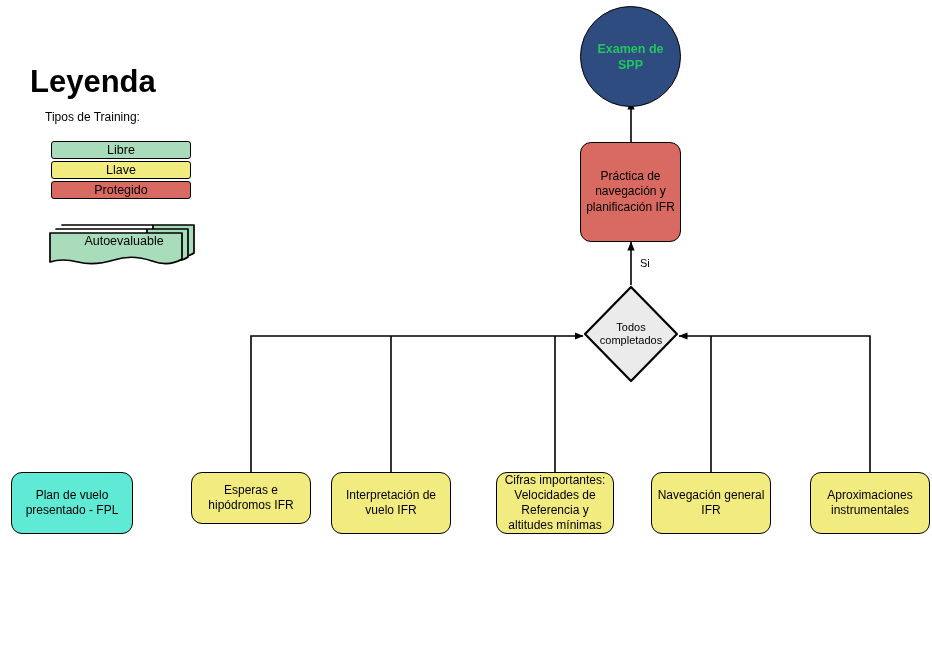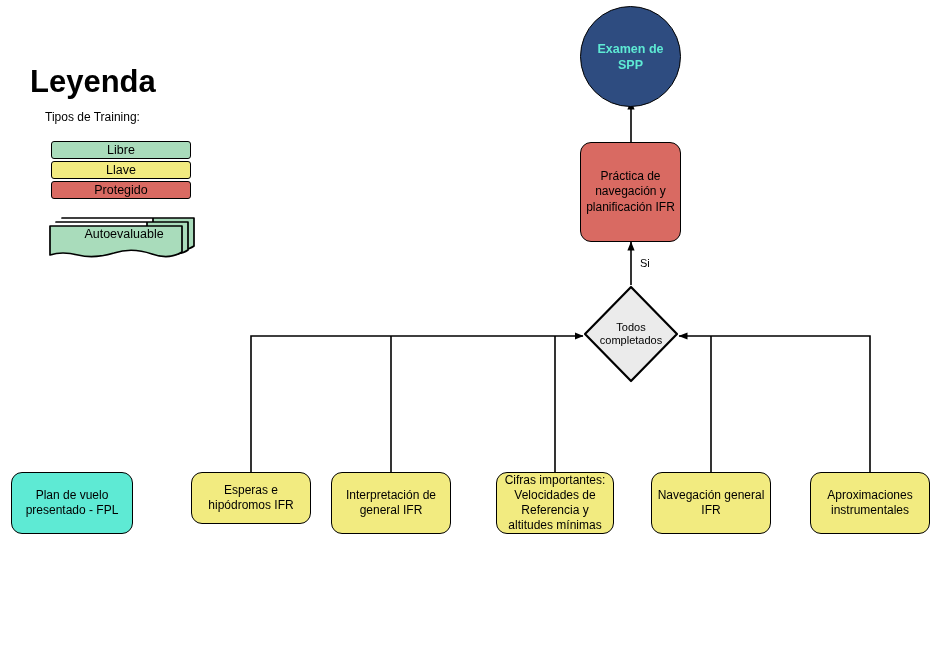--- a/index.html
+++ b/index.html
@@ -76,21 +76,21 @@
     text-align: center;
     color: #000000;
     font-size: 12px;
     line-height: 15.5px;
     padding: 0 2px;
   }
   .node .node-label { display: block; width: 100%; }
 
   #node-examen {
     border-radius: 50%;
-    color: #5eead4;
+    color: #22c55e;
     font-weight: bold;
     font-size: 12.5px;
     line-height: 16px;
     border-width: 1.7px;
     text-align: center;
   }
 
   
   #node-decision {
     position: absolute;
@@ -141,21 +141,21 @@
     <div class="legend-swatch" id="legend-swatch-0" style="background:#A9DCBB">
       <span>Libre</span>
     </div>
     <div class="legend-swatch" id="legend-swatch-1" style="background:#F2EB80">
       <span>Llave</span>
     </div>
     <div class="legend-swatch" id="legend-swatch-2" style="background:#D96A62">
       <span>Protegido</span>
     </div>
 
-    <div class="multidoc" style="left:48px; top:212px; width:152px; height:46px;">
+    <div class="multidoc" style="left:48px; top:219px; width:152px; height:46px;">
       <svg width="152" height="46" viewBox="0 0 152 46">
         <path d="M14 6 H146 V34 Q138 40 127 35 Q116 30 105 35 L105 6 Z" fill="#A9DCBB" stroke="#000000" stroke-width="1.7" stroke-linejoin="round"></path>
         <path d="M8 10 H140 V38 Q132 44 121 39 Q110 34 99 39 L99 10 Z" fill="#A9DCBB" stroke="#000000" stroke-width="1.7" stroke-linejoin="round"></path>
         <path d="M2 14 H134 V40 Q121 48 104 42 Q84 35 66 41 Q46 47 30 43 Q14 39 2 43 Z" fill="#A9DCBB" stroke="#000000" stroke-width="1.7" stroke-linejoin="round"></path>
       </svg>
       <div class="md-label" style="top:15px; font-size:12.5px;">Autoevaluable</div>
     </div>
   </div>
 
   <svg id="connectors" viewBox="0 0 932 662">
@@ -216,21 +216,21 @@
   <div class="node" style="left:191px; top:472px; width:120px; height:52px; background:#F2EB80;">
     <span class="node-label">
       <span>Esperas e</span><br>
       <span>hipódromos IFR</span>
     </span>
   </div>
 
   <div class="node" style="left:331px; top:472px; width:120px; height:62px; background:#F2EB80;">
     <span class="node-label">
       <span>Interpretación de</span><br>
-      <span>general IFR</span>
+      <span>vuelo IFR</span>
     </span>
   </div>
 
   <div class="node" style="left:496px; top:472px; width:118px; height:62px; background:#F2EB80; font-size:12px; line-height:15px;">
     <span class="node-label" style="white-space:nowrap;">
       <span>Cifras importantes:</span><br>
       <span>Velocidades de</span><br>
       <span>Referencia y</span><br>
       <span>altitudes mínimas</span>
     </span>

